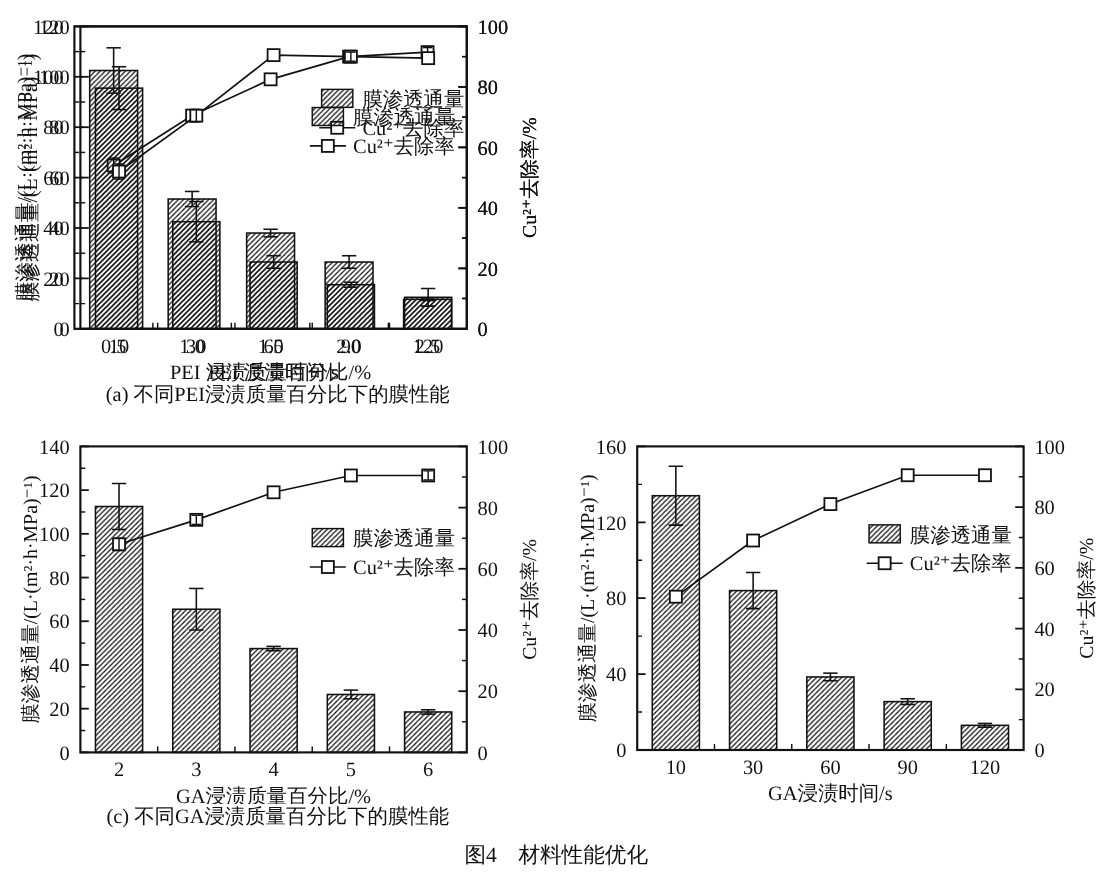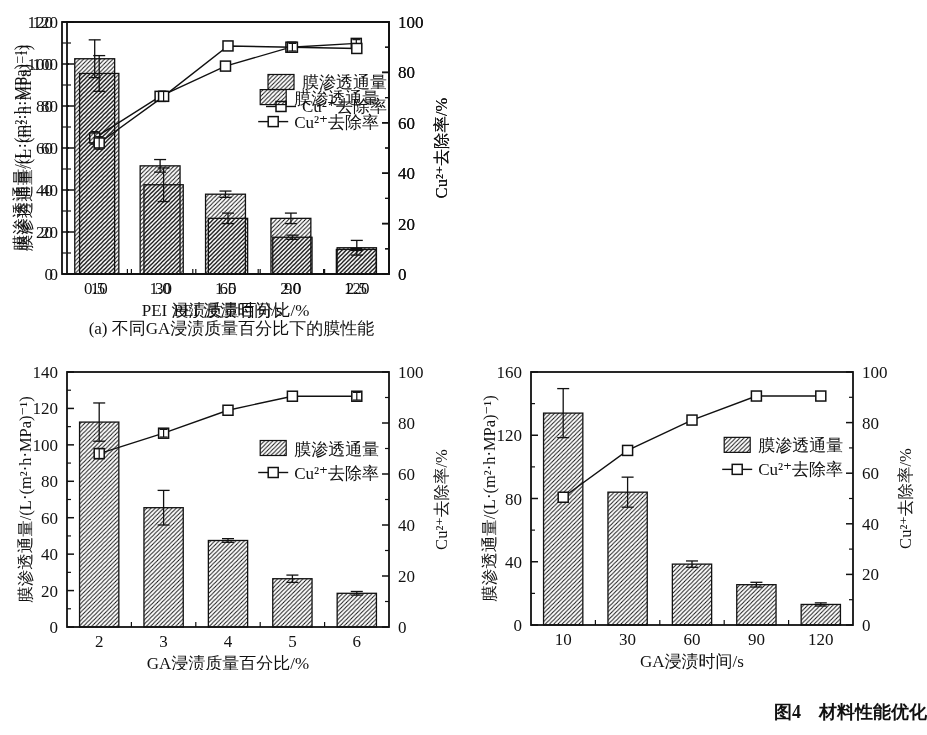--- a/index.html
+++ b/index.html
@@ -2,22 +2,22 @@
 <html><head>
 <meta charset="utf-8">
 <style>
   html,body{margin:0;padding:0;background:#fff;}
   .figure{position:relative;width:927px;height:735px;background:#ffffff;
           font-family:"Liberation Serif","DejaVu Serif",serif;color:#111;}
   .chart-cell{position:absolute;}
   .plot-svg{display:block;}
   svg text{font-family:"Liberation Serif","DejaVu Serif",serif;fill:#111;}
   .subcaption{text-align:center;font-size:17px;line-height:22px;color:#111;}
-  .figure-caption{position:absolute;left:0;right:0;top:700px;text-align:right;
-                  font-weight:bold;font-size:18px;color:#111;}
+  .figure-caption{position:absolute;left:0;right:0;top:700px;text-align:center;
+                  font-weight:normal;font-size:18px;color:#111;}
 </style>
 </head>
 <body>
 
 <div class="figure">
 
   <div class="chart-cell" style="left:0;top:0;width:463px;height:340px">
     <svg id="svg-0" class="plot-svg" width="463" height="318">
         <defs>
           <pattern id="hatch-a" patternUnits="userSpaceOnUse" width="4.2" height="4.2">
@@ -105,21 +105,21 @@
         <line x1="352.3" y1="47.199999999999996" x2="360.3" y2="47.199999999999996" stroke="#111" stroke-width="1.2"></line>
         <rect x="268.01" y="74.47999999999999" width="26" height="15" fill="url(#hatch-a)" stroke="#111" stroke-width="1.2"></rect>
         <text x="302.01" y="88.47999999999999" font-size="17">膜渗透通量</text>
         <line x1="266.01" y1="106.47999999999999" x2="296.01" y2="106.47999999999999" stroke="#111" stroke-width="1.4"></line>
         <rect x="276.01" y="101.47999999999999" width="10" height="10" fill="#fff" stroke="#111" stroke-width="1.5"></rect>
         <text x="302.01" y="112.47999999999999" font-size="17">Cu²⁺去除率</text>
         <text x="225.5" y="316" font-size="17" text-anchor="middle">PEI 浸渍质量百分比/%</text>
         <text x="0" y="0" font-size="16.5" text-anchor="middle" transform="translate(26,148) rotate(-90)">膜渗透通量/(L·(m²·h·MPa)⁻¹)</text>
         <text x="0" y="0" font-size="16.5" text-anchor="middle" transform="translate(447,148) rotate(-90)">Cu²⁺去除率/%</text>
       </svg>
-    <div class="subcaption">(a) 不同GA浸渍质量百分比下的膜性能</div>
+    <div class="subcaption">(a) 不同PEI浸渍质量百分比下的膜性能</div>
   </div>
 
   <div class="chart-cell" style="left:464;top:0;width:463px;height:340px">
     <svg id="svg-1" class="plot-svg" width="463" height="318">
         <defs>
           <pattern id="hatch-b" patternUnits="userSpaceOnUse" width="4.2" height="4.2">
             <path d="M-1.05,1.05 l2.1,-2.1 M0,4.2 l4.2,-4.2 M3.15,5.25 l2.1,-2.1" stroke="#111" stroke-width="1"></path>
           </pattern>
         </defs>
         <rect x="67" y="22" width="322" height="252" fill="none" stroke="#111" stroke-width="1.8"></rect>
@@ -309,20 +309,21 @@
         <line x1="352.8" y1="60.05" x2="360.8" y2="60.05" stroke="#111" stroke-width="1.2"></line>
         <rect x="260.2" y="100.5" width="26" height="15" fill="url(#hatch-c)" stroke="#111" stroke-width="1.2"></rect>
         <text x="294.2" y="114.5" font-size="17">膜渗透通量</text>
         <line x1="258.2" y1="132.5" x2="288.2" y2="132.5" stroke="#111" stroke-width="1.4"></line>
         <rect x="268.2" y="127.5" width="10" height="10" fill="#fff" stroke="#111" stroke-width="1.5"></rect>
         <text x="294.2" y="138.5" font-size="17">Cu²⁺去除率</text>
         <text x="228" y="329" font-size="17" text-anchor="middle">GA浸渍质量百分比/%</text>
         <text x="0" y="0" font-size="16.5" text-anchor="middle" transform="translate(31,159.5) rotate(-90)">膜渗透通量/(L·(m²·h·MPa)⁻¹)</text>
         <text x="0" y="0" font-size="16.5" text-anchor="middle" transform="translate(447,159.5) rotate(-90)">Cu²⁺去除率/%</text>
       </svg>
+    <div class="subcaption">(c) 不同GA浸渍质量百分比下的膜性能</div>
   </div>
 
   <div class="chart-cell" style="left:464px;top:340px;width:463px;height:356px">
     <svg id="svg-3" class="plot-svg" width="463" height="330">
         <defs>
           <pattern id="hatch-d" patternUnits="userSpaceOnUse" width="4.2" height="4.2">
             <path d="M-1.05,1.05 l2.1,-2.1 M0,4.2 l4.2,-4.2 M3.15,5.25 l2.1,-2.1" stroke="#111" stroke-width="1"></path>
           </pattern>
         </defs>
         <rect x="67" y="32" width="322" height="253" fill="none" stroke="#111" stroke-width="1.8"></rect>

